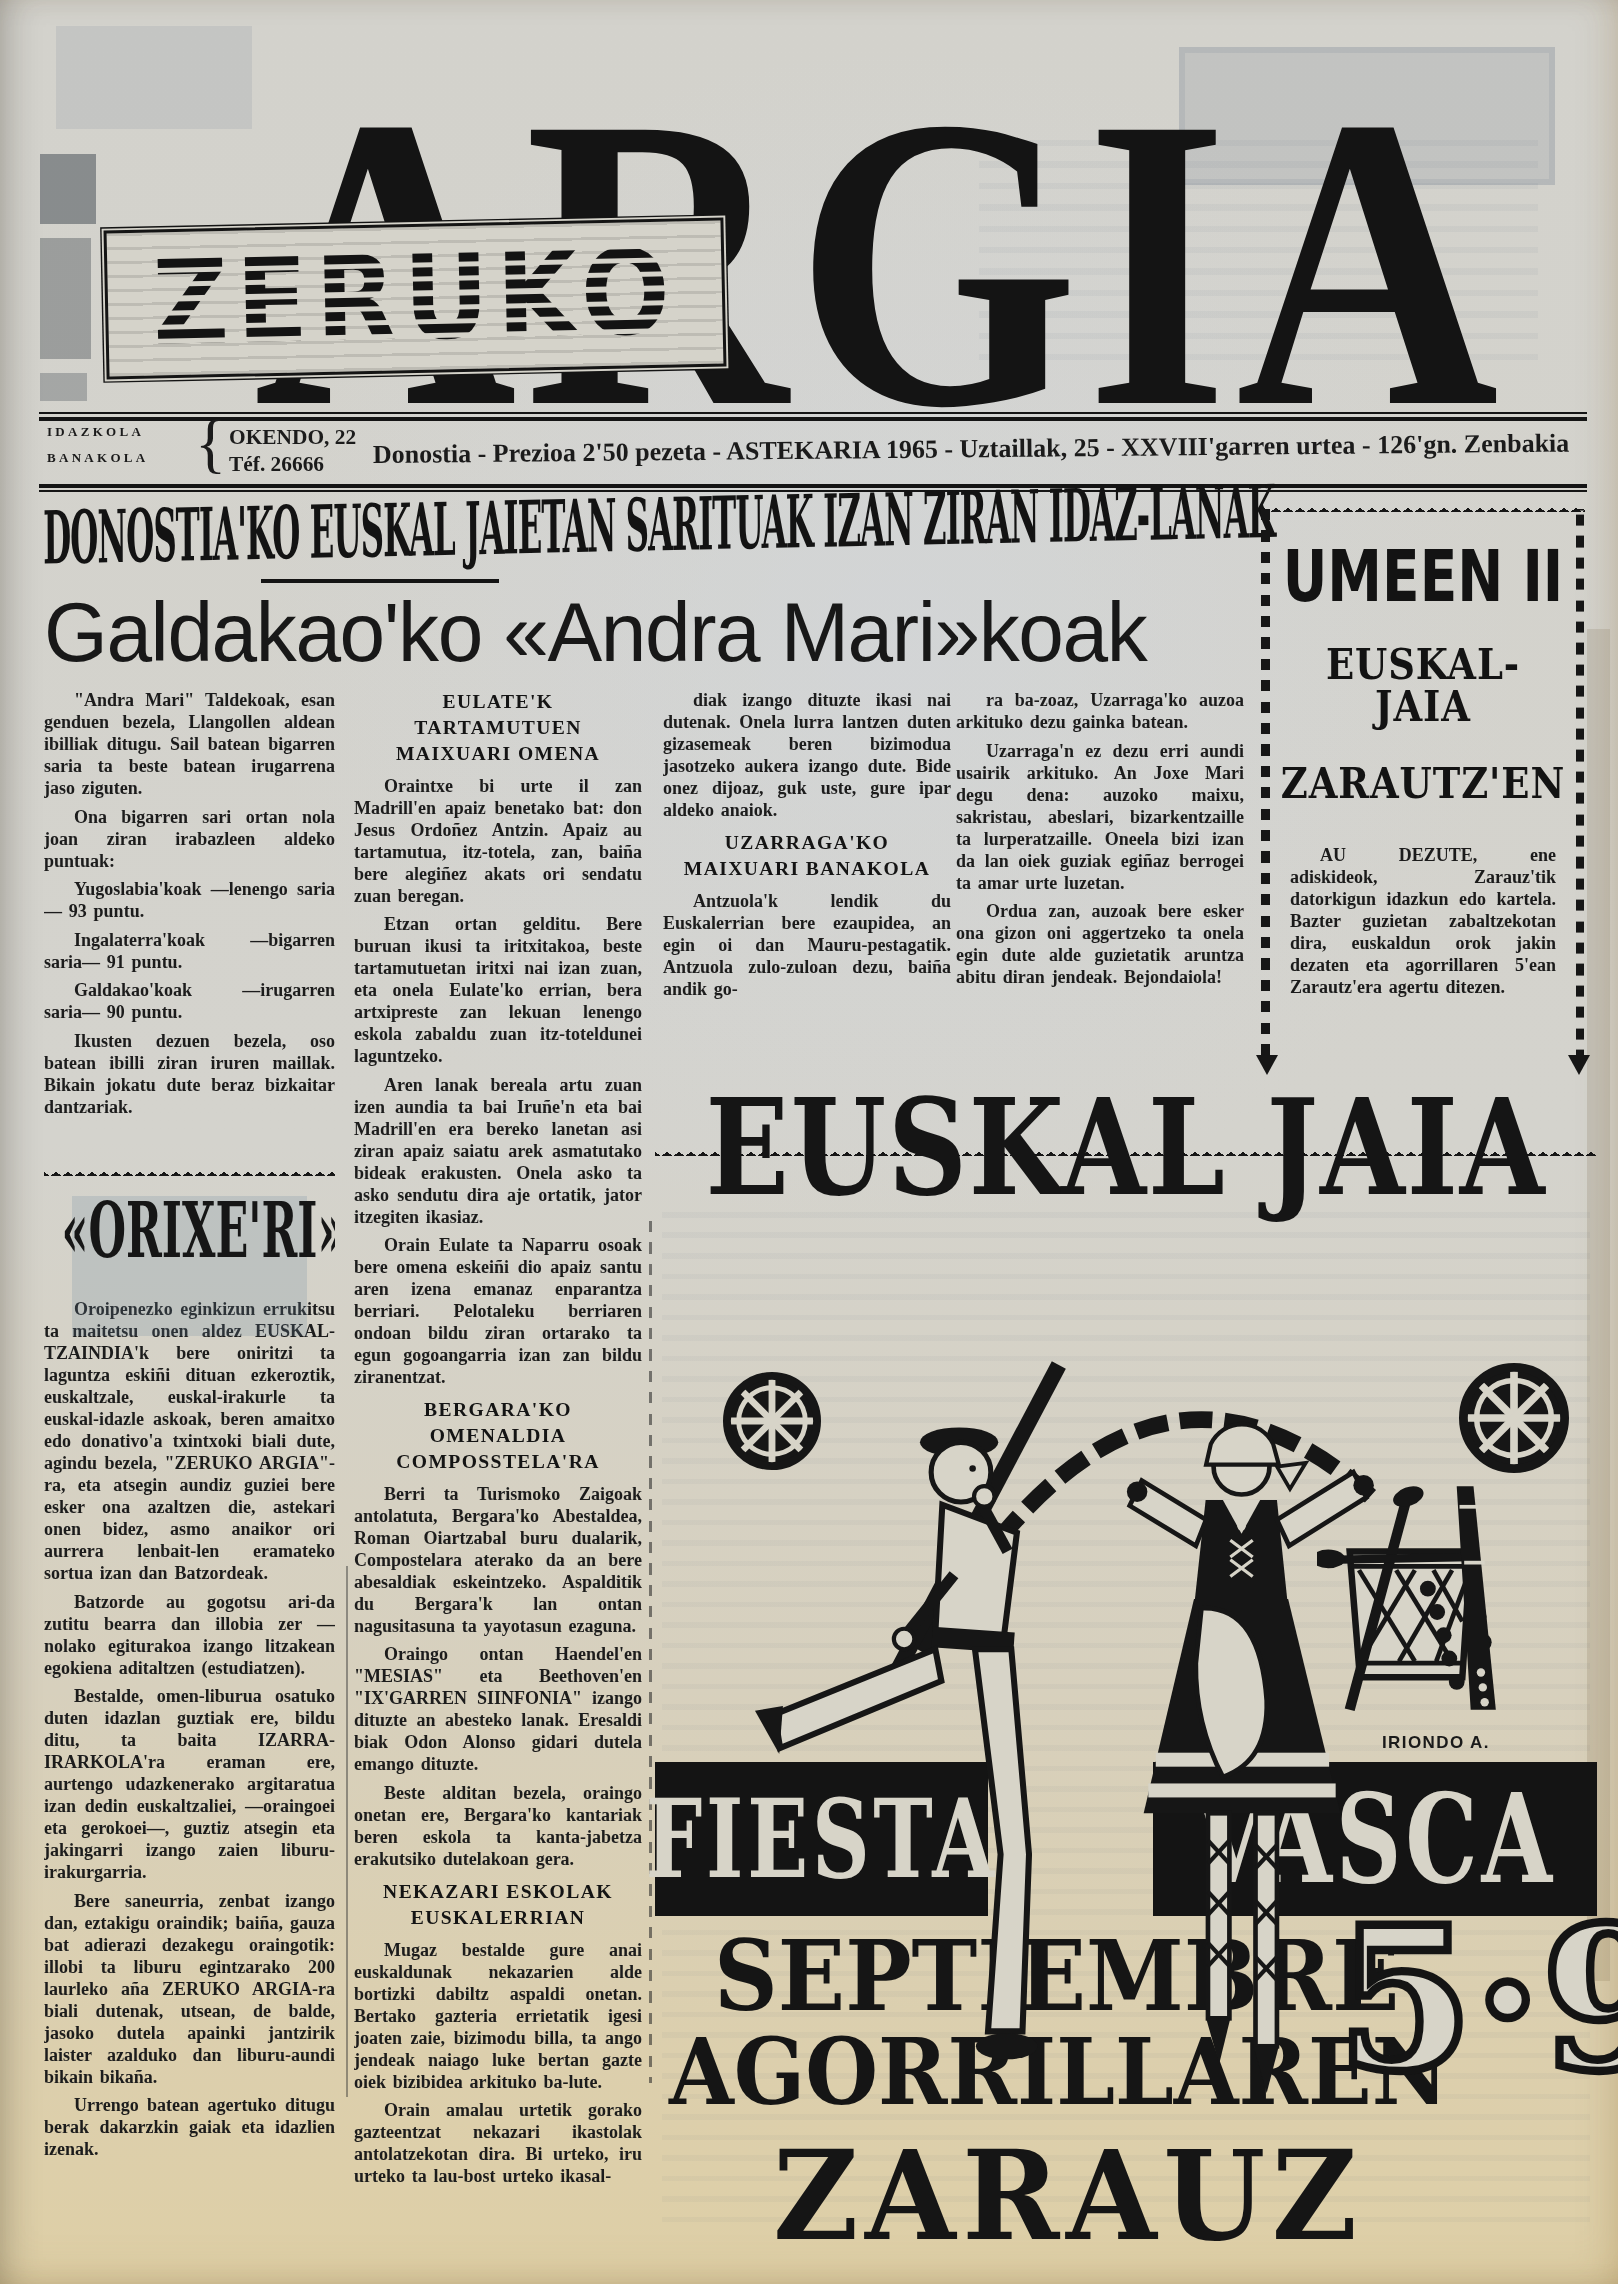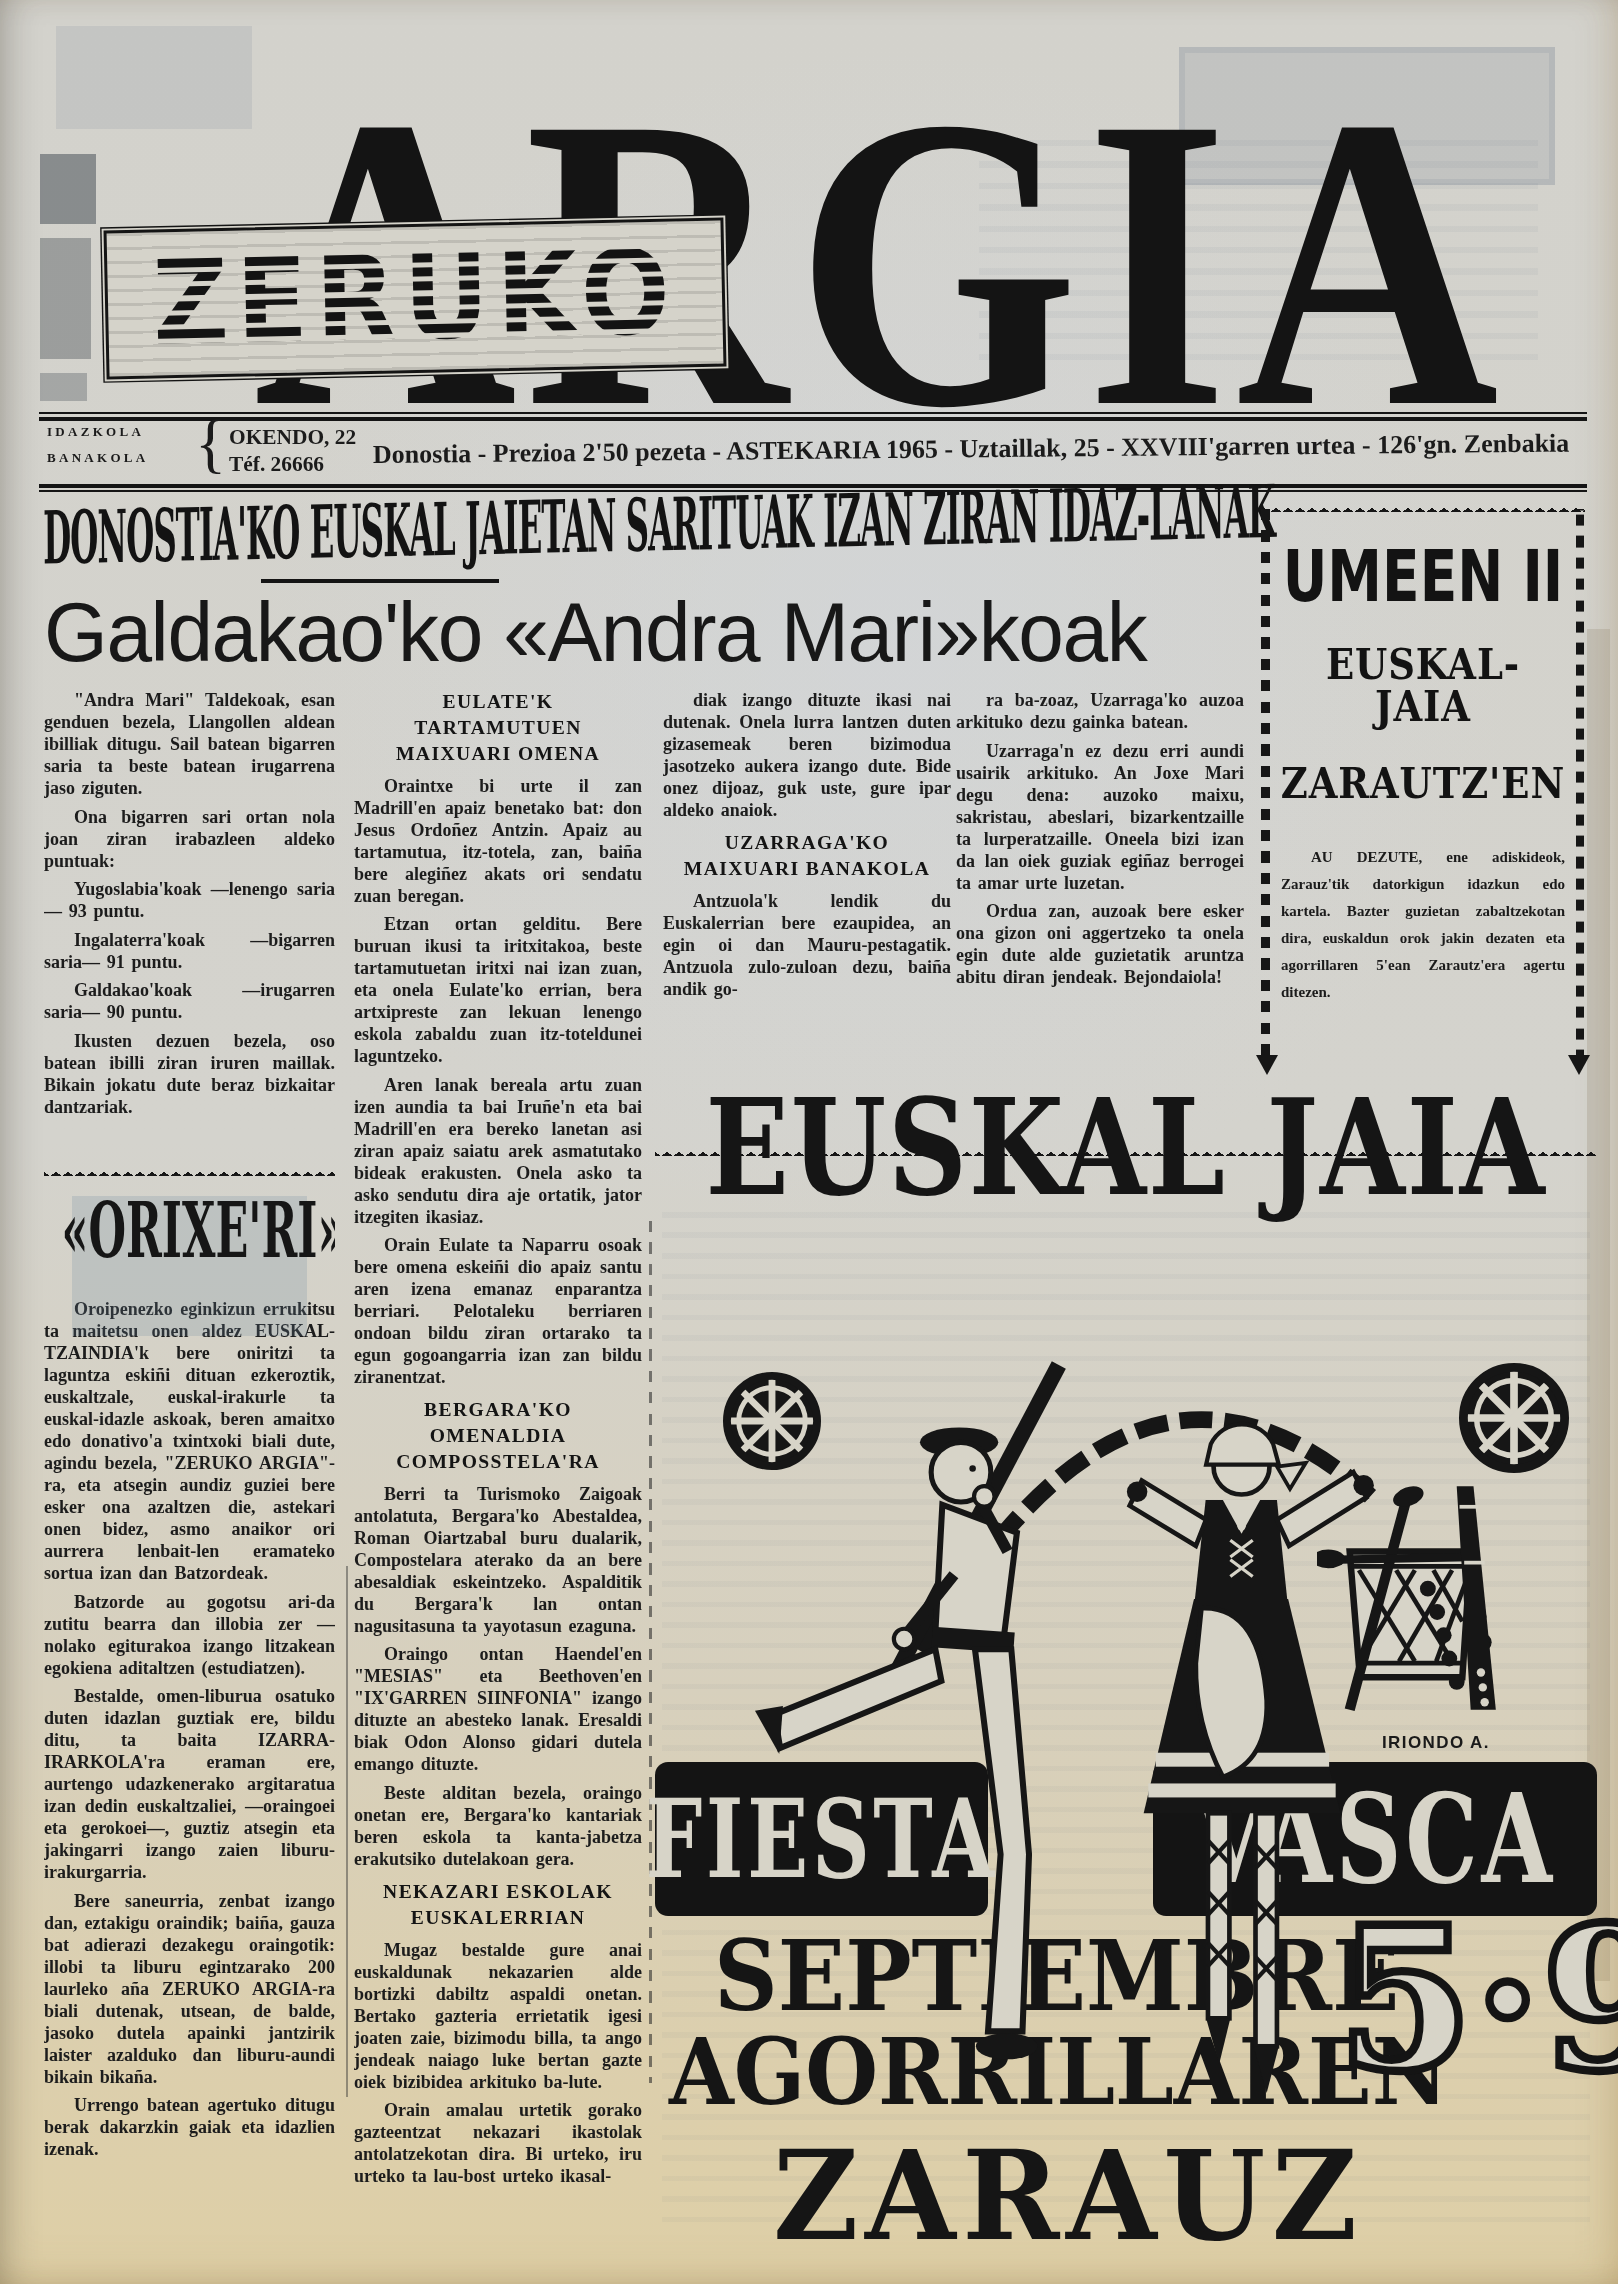--- a/index.html
+++ b/index.html
@@ -96,35 +96,35 @@
   .sb-top{position:absolute;left:0;top:0;width:100%;}
   .sb-left,.sb-right{position:absolute;top:4.7px;bottom:0;width:8.4px;background:repeating-linear-gradient(180deg,#161616 0 11.2px,transparent 11.2px 21.4px);}
   .sb-left{left:-2.8px;}
   .sb-right{right:0.9px;background-position:0 5.6px;}
   .sb-arrow{position:absolute;bottom:-16px;width:0;height:0;border-left:11.2px solid transparent;border-right:11.2px solid transparent;border-top:20.5px solid #161616;}
   .sb-arrow.l{left:-8.4px;}
   .sb-arrow.r{right:-4.7px;}
   .sb-inner{position:absolute;left:14px;right:17px;top:18.6px;}
   .sb-title1{font-family:"DejaVu Sans",sans-serif;font-weight:bold;font-size:55px;text-align:center;color:#131313;transform:scaleY(1.3);transform-origin:center top;line-height:1;margin:18.6px 0 47px;}
   .sb-title2{font-family:"DejaVu Serif",serif;font-weight:bold;font-size:37px;letter-spacing:0.9px;text-align:center;color:#131313;transform:scaleY(1.15);transform-origin:center top;line-height:1;margin:0 0 45px;}
-  .sb-body p{margin:3px;text-indent:30px;text-align:justify;font-size:15px;line-height:27px;font-weight:bold;word-spacing:2.3px;}
+  .sb-body p{margin:12px;text-indent:30px;text-align:justify;font-size:18px;line-height:22px;font-weight:bold;word-spacing:2.3px;}
   
   .poster{position:absolute;left:653px;top:1067px;width:946px;height:1217px;}
   .poster-title{
     position:absolute;left:0;top:14px;width:100%;text-align:center;white-space:nowrap;
     font-family:"DejaVu Serif",serif;font-weight:bold;font-size:119px;letter-spacing:1.9px;color:#151515;
     transform:scale(0.92,1.12);transform-origin:center top;line-height:1;
   }
   .wheel{position:absolute;}
   .wheel.w-l{left:70px;top:305px;width:98px;height:98px;}
   .wheel.w-r{left:806px;top:296px;width:110px;height:110px;}
   .dancers{position:absolute;left:47px;top:144px;width:727px;height:979px;z-index:3;}
   .druming{position:absolute;left:664px;top:410px;width:205px;height:256px;z-index:2;}
   .signature{position:absolute;left:729px;top:666px;font-family:"Liberation Sans",sans-serif;font-weight:bold;font-size:17px;letter-spacing:1.4px;color:#1a1a1a;z-index:4;}
-  .banner{position:absolute;top:695px;height:154px;background:#141414;z-index:1;display:flex;align-items:center;justify-content:center;border-radius:13px;}
+  .banner{position:absolute;top:695px;height:154px;background:#141414;z-index:1;display:flex;align-items:center;justify-content:center;}
   .banner.b-l{left:2.3px;width:333px;}
   .banner.b-r{left:500px;width:444px;}
   .banner-text{font-family:"DejaVu Serif",serif;font-weight:bold;letter-spacing:3.7px;color:#d7d4c8;transform:scaleY(1.35);line-height:1;}
   .b-l .banner-text{font-size:80px;}
   .b-r .banner-text{font-size:91px;}
   .p-month{position:absolute;left:61px;top:860px;white-space:nowrap;font-family:"DejaVu Serif",serif;font-weight:bold;font-size:93px;color:#151515;transform:scale(0.95,1.05);transform-origin:left top;line-height:1;z-index:2;}
   .p-basque{position:absolute;left:16.3px;top:958px;white-space:nowrap;font-family:"DejaVu Serif",serif;font-weight:bold;font-size:88px;color:#151515;transform:scale(0.95,1.05);transform-origin:left top;line-height:1;z-index:2;}
   .p-dates{position:absolute;left:684px;top:834px;white-space:nowrap;font-family:"DejaVu Serif",serif;font-weight:bold;font-size:196px;line-height:1;color:#d7d4c8;-webkit-text-stroke:8.4px #141414;z-index:2;}
   .p-city{position:absolute;left:120px;top:1068px;white-space:nowrap;font-family:"DejaVu Serif",serif;font-weight:bold;font-size:117px;letter-spacing:6.5px;color:#151515;transform:scaleY(1.05);transform-origin:left top;line-height:1;z-index:2;}
 </style>

